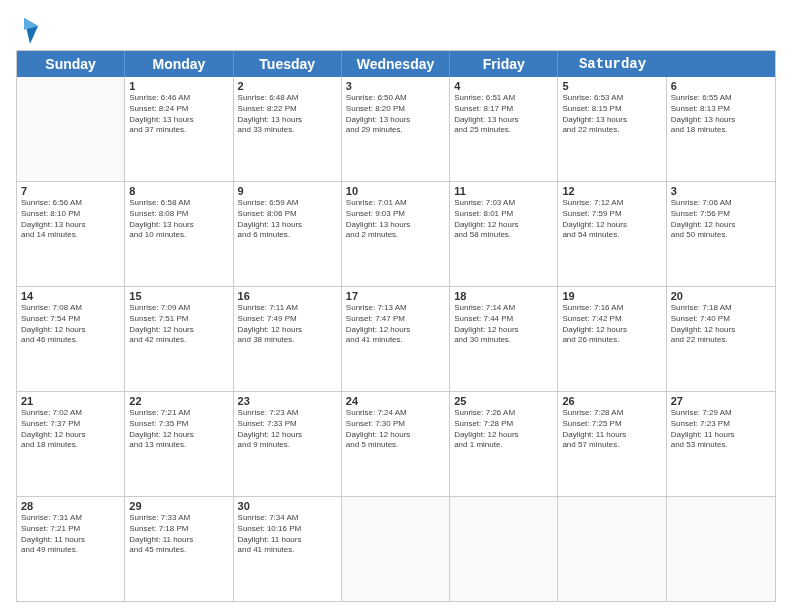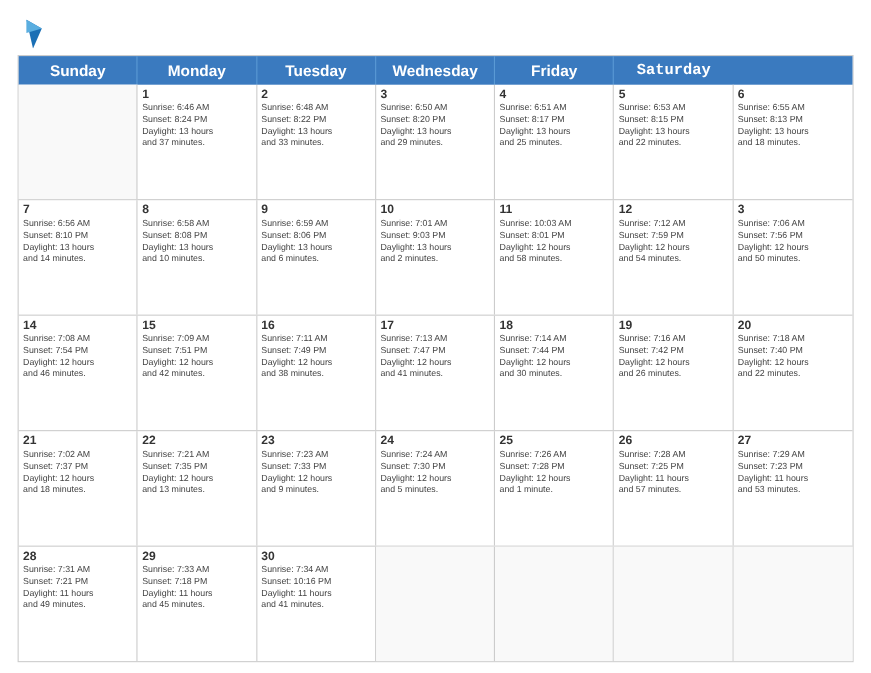--- a/index.html
+++ b/index.html
@@ -211,21 +211,21 @@
           </div>
           <div class="cal-cell">
             <div class="day-num">10</div>
             <div class="cell-line">Sunrise: 7:01 AM</div>
             <div class="cell-line">Sunset: 9:03 PM</div>
             <div class="cell-line">Daylight: 13 hours</div>
             <div class="cell-line">and 2 minutes.</div>
           </div>
           <div class="cal-cell">
             <div class="day-num">11</div>
-            <div class="cell-line">Sunrise: 10:03 AM</div>
+            <div class="cell-line">Sunrise: 7:03 AM</div>
             <div class="cell-line">Sunset: 8:01 PM</div>
             <div class="cell-line">Daylight: 12 hours</div>
             <div class="cell-line">and 58 minutes.</div>
           </div>
           <div class="cal-cell">
             <div class="day-num">12</div>
             <div class="cell-line">Sunrise: 7:12 AM</div>
             <div class="cell-line">Sunset: 7:59 PM</div>
             <div class="cell-line">Daylight: 12 hours</div>
             <div class="cell-line">and 54 minutes.</div>

